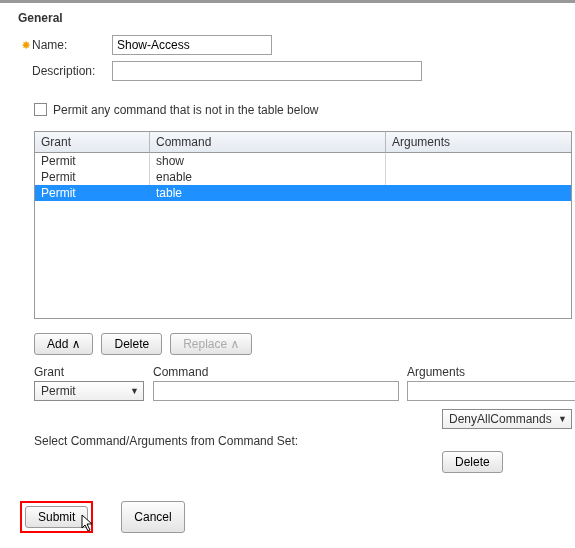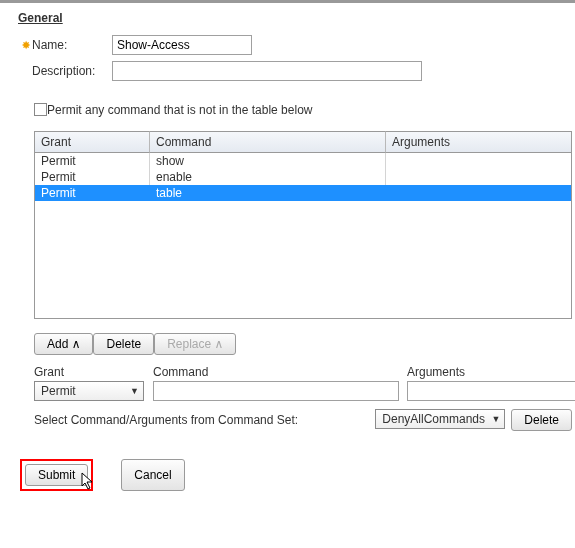--- a/index.html
+++ b/index.html
@@ -15,21 +15,20 @@
     height: 3px;
     background: #999;
   }
   .panel {
     padding: 6px 0 12px 10px;
   }
   .section-title {
     font-weight: bold;
     font-size: 12px;
     margin: 2px 0 10px 8px;
-    text-decoration: underline;
   }
   .form-row {
     display: flex;
     align-items: center;
     margin: 4px 0 6px 10px;
   }
   .req-icon {
     color: #f0a000;
     font-size: 11px;
     width: 12px;
@@ -40,26 +39,27 @@
   .form-label {
     width: 80px;
     padding-right: 4px;
   }
   .text-input {
     border: 1px solid #a0a0a0;
     height: 20px;
     padding: 1px 4px;
     font-size: 12px;
   }
-  .name-input { width: 140px; }
+  .name-input { width: 160px; }
   .desc-input { width: 310px; }
 
   .permit-row {
     margin: 22px 0 14px 24px;
     display:flex;
+    gap:6px;
   }
   .checkbox {
     width:13px;height:13px;border:1px solid #888;background:#fff;display:inline-block;
   }
 
   .table-wrap {
     margin: 0 0 0 24px;
     width: 538px;
     border-left:1px solid #999;
     border-right:1px solid #999;
@@ -78,21 +78,21 @@
   .col-cmd   { width:236px; }
   .col-args  { flex:1; border-right:none; }
   .tbody { height:165px; background:#fff; overflow:hidden; }
   .tr { display:flex; height:16px; line-height:16px; }
   .tr.sel { background:#1e90ff; color:#fff; }
   .td { padding:0 6px; overflow:hidden; white-space:nowrap; }
   .td.col-grant { border-right:1px solid #d4d4d4; }
   .td.col-cmd   { border-right:1px solid #d4d4d4; }
   .tr.sel .td { border-right-color:#1e90ff; }
 
-  .btn-row { margin:14px 7px 10px 24px; display:flex; gap:0; }
+  .btn-row { margin:14px 7px 10px 24px; display:flex; gap:8px; }
   .btn {
     background:linear-gradient(#fdfdfd,#e4e4e4);
     border:1px solid #9a9a9a;
     border-radius:3px;
     padding:3px 12px;
     font-size:12px;
     cursor:pointer;
     font-family:inherit;
   }
   .btn.disabled { color:#aaa; cursor:default; }
@@ -118,21 +118,21 @@
   }
   .sel-arrow { font-size:9px; color:#333; }
 
   .selset-row {
     margin:8px 0 0 24px;
     width:538px;
     display:flex;
     align-items:center;
   }
   .selset-label { flex:0 0 auto; }
-  .selset-right { margin-left:auto; display:flex; align-items:flex-start; gap:6px; }
+  .selset-right { margin-left:auto; display:flex; flex-direction:column; align-items:flex-start; gap:22px; }
   .cmdset-select { width:130px; }
   .select-btn-wrap { }
 
   .submit-row {
     margin:28px 0 0 10px;
     display:flex; gap:14px;
   }
   .submit-highlight {
     border:2px solid #ff0000;
     padding:3px;

